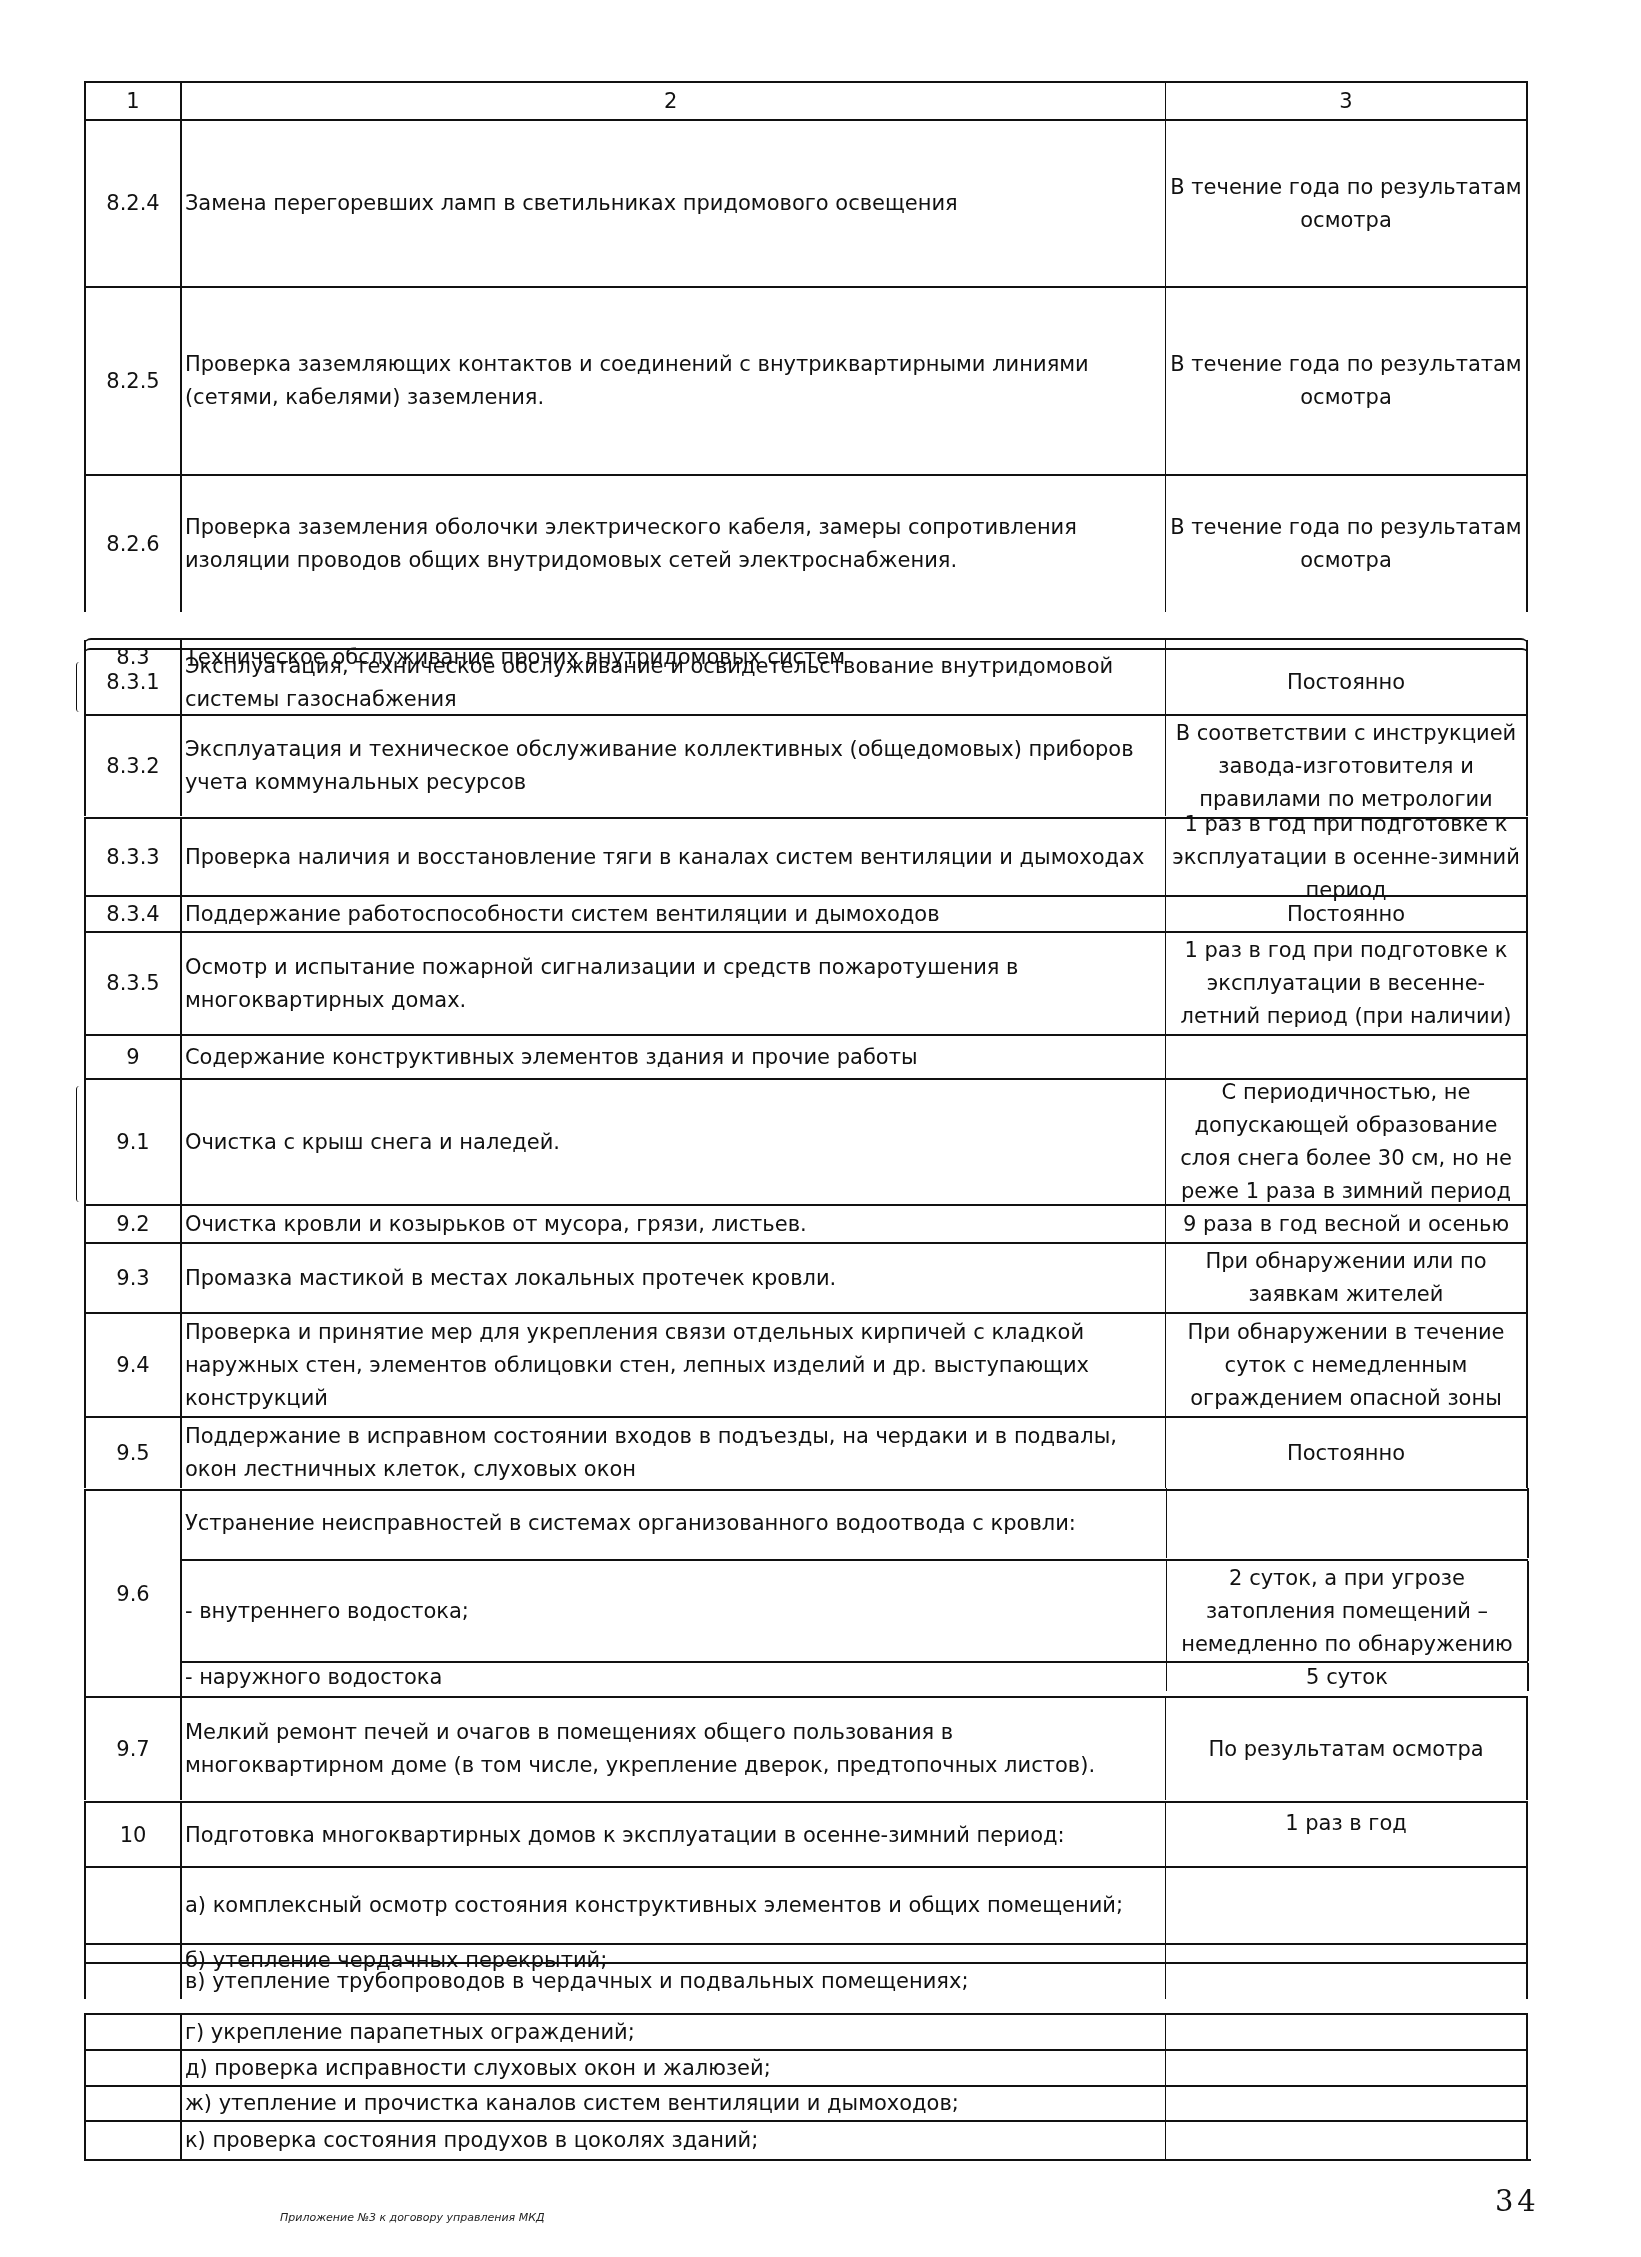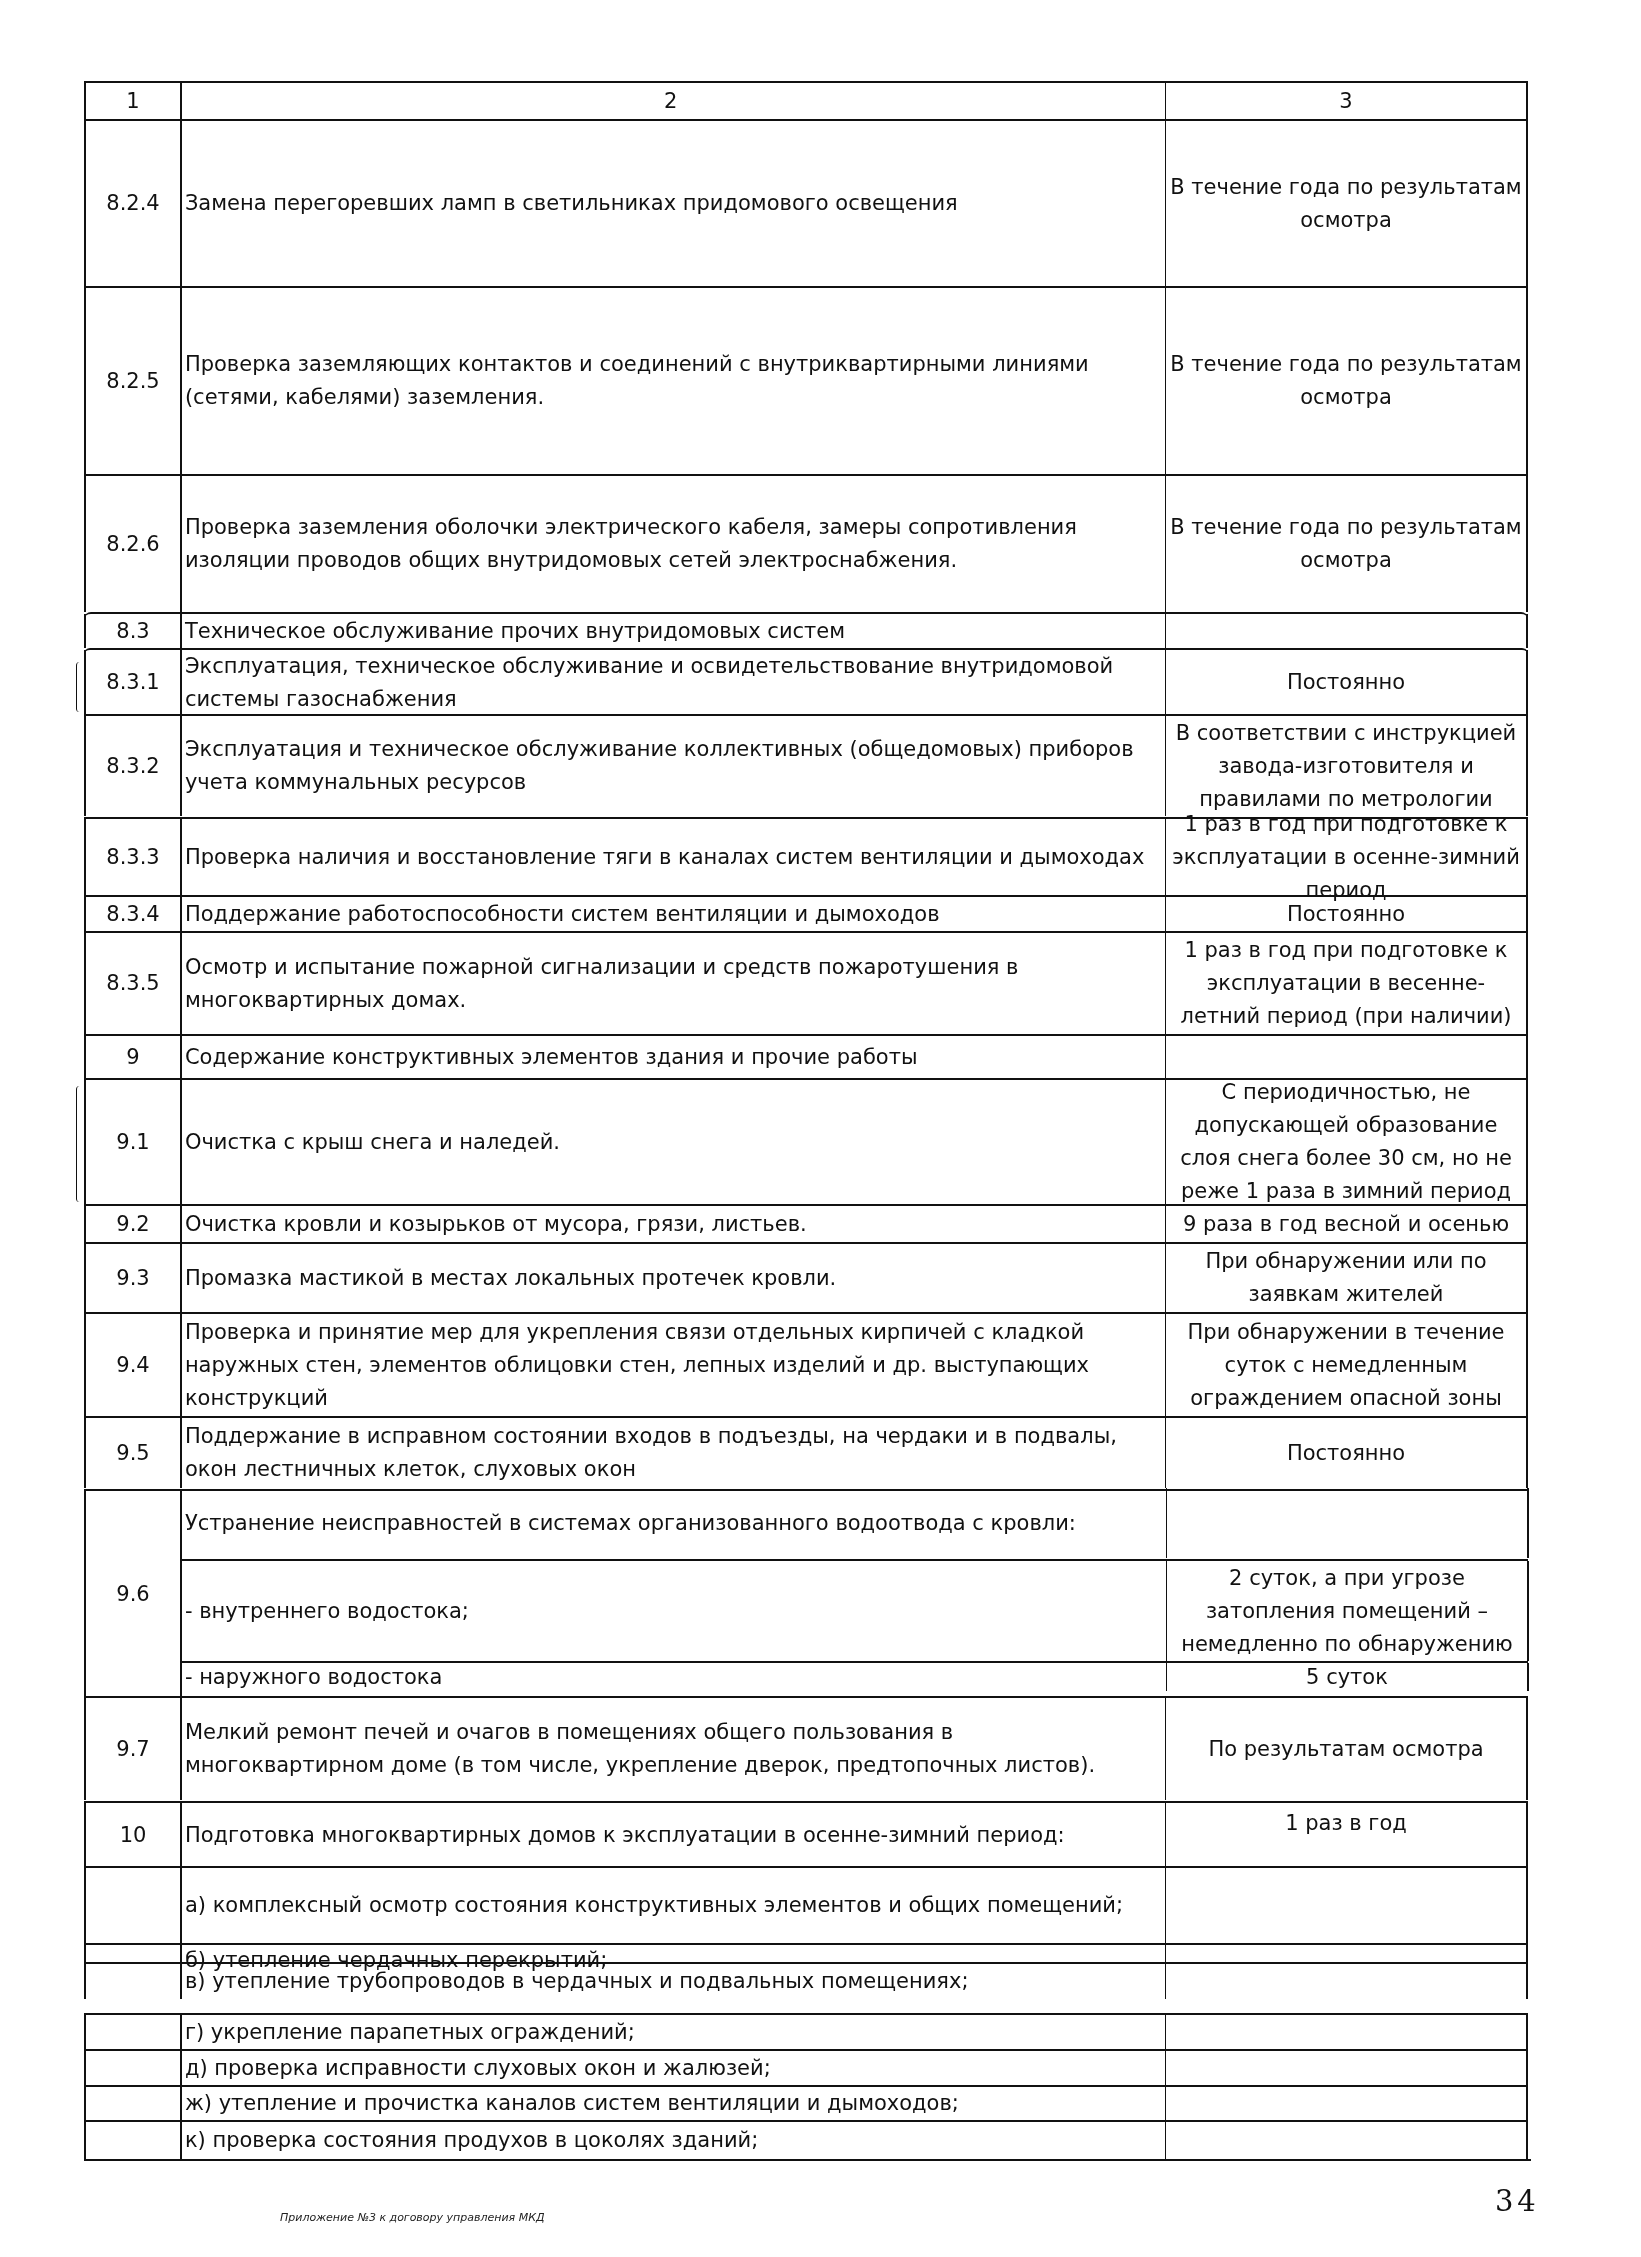--- a/index.html
+++ b/index.html
@@ -45,21 +45,21 @@
     <div class="cell c2">Проверка заземляющих контактов и соединений с внутриквартирными линиями (сетями, кабелями) заземления.</div>
     <div class="cell c3">В течение года по результатам осмотра</div>
   </div>
 
   <div class="row" style="top:393px; height:138px;">
     <div class="cell c1">8.2.6</div>
     <div class="cell c2">Проверка заземления оболочки электрического кабеля, замеры сопротивления изоляции проводов общих внутридомовых сетей электроснабжения.</div>
     <div class="cell c3">В течение года по результатам осмотра</div>
   </div>
 
-  <div class="row" style="top:531px; height:36px;border-radius:7px;">
+  <div class="row" style="top:557px; height:36px;border-radius:7px;">
     <div class="cell c1">8.3</div>
     <div class="cell c2">Техническое обслуживание прочих внутридомовых систем</div>
     <div class="cell c3"></div>
   </div>
 
   <div class="row" style="top:567px; height:67px;border-radius:6px;">
     <div class="cell c1">8.3.1</div>
     <div class="cell c2">Эксплуатация, техническое обслуживание и освидетельствование внутридомовой системы газоснабжения</div>
     <div class="cell c3">Постоянно</div>
   </div>

